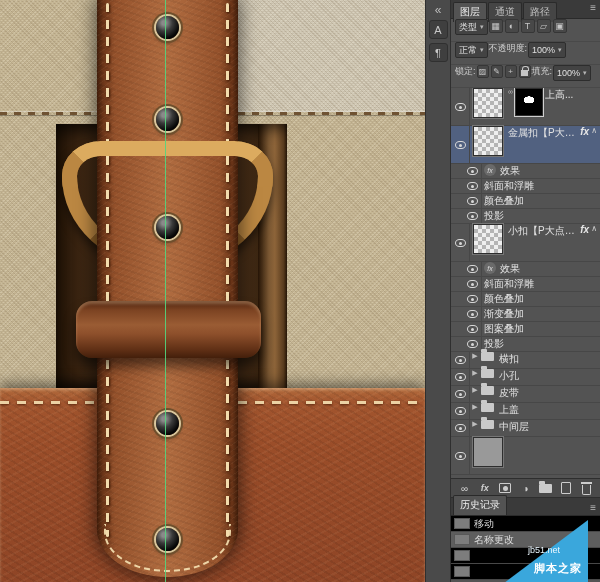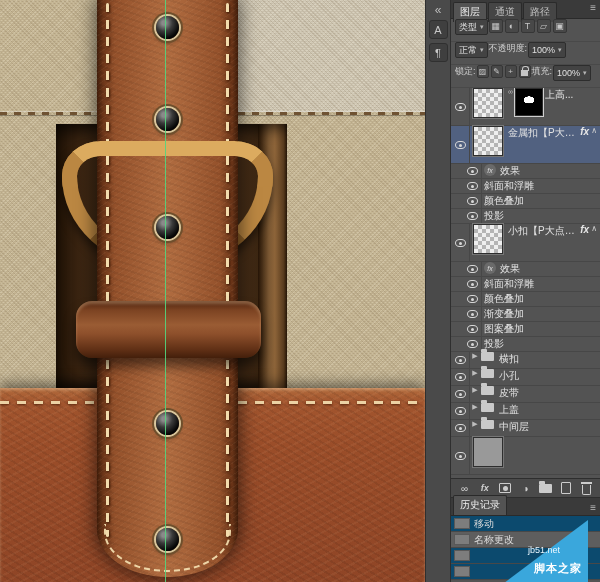--- a/index.html
+++ b/index.html
@@ -104,21 +104,21 @@
 .ic-mask::after{content:"";position:absolute;left:3px;top:2px;width:5px;height:5px;border-radius:50%;background:#ccc}
 .ic-folder{width:13px;height:9px;background:#ccc;border-radius:1px;position:relative}
 .ic-folder::before{content:"";position:absolute;top:-3px;left:0;width:6px;height:3px;background:#ccc;border-radius:1px 1px 0 0}
 .ic-new{width:10px;height:12px;border:1px solid #ccc;border-radius:1px}
 .ic-trash{width:9px;height:10px;border:1px solid #ccc;border-top:none;border-radius:0 0 2px 2px;position:relative;margin-top:3px}
 .ic-trash::before{content:"";position:absolute;top:-3px;left:-2px;width:11px;height:2px;background:#ccc}
 .ic-lock{width:7px;height:6px;background:#c6c6c6;position:relative;margin-top:3px}
 .ic-lock::before{content:"";position:absolute;top:-4px;left:1px;width:5px;height:4px;border:1px solid #c6c6c6;border-bottom:none;border-radius:3px 3px 0 0}
 
 .hist-tabbar{display:flex;align-items:flex-end;height:18px;background:#3a3a3a;border-bottom:1px solid #2a2a2a;padding:2px 2px 0}
-.hist-list{background:#0c4a6e}
+.hist-list{background:#000000}
 .hrow{display:flex;align-items:center;gap:4px;height:16px;border-bottom:1px solid #484848;padding:0 3px}
 .hrow.current{background:#5e5e5e}
 .hicon{width:16px;height:11px;background:#7d7d7d;border:1px solid #595959;flex:none}
 .hlabel{white-space:nowrap;overflow:hidden}
 
 .watermark{position:absolute;right:12px;bottom:0;width:96px;height:62px;z-index:60}
 .wm-tri{position:absolute;inset:0;background:#3aa7dc;clip-path:polygon(100% 0,14% 100%,100% 100%)}
 .wm1{position:absolute;right:28px;bottom:27px;color:#eaf7ff;font-size:9px}
 .wm2{position:absolute;right:6px;bottom:6px;color:#fff;font-size:11px;font-weight:bold;letter-spacing:1px}
 </style>

